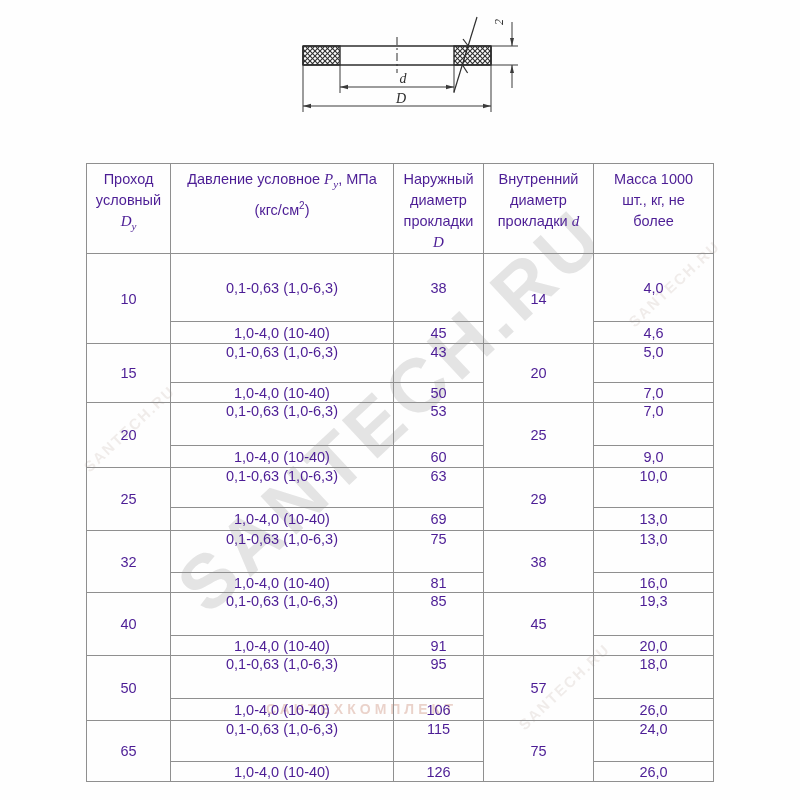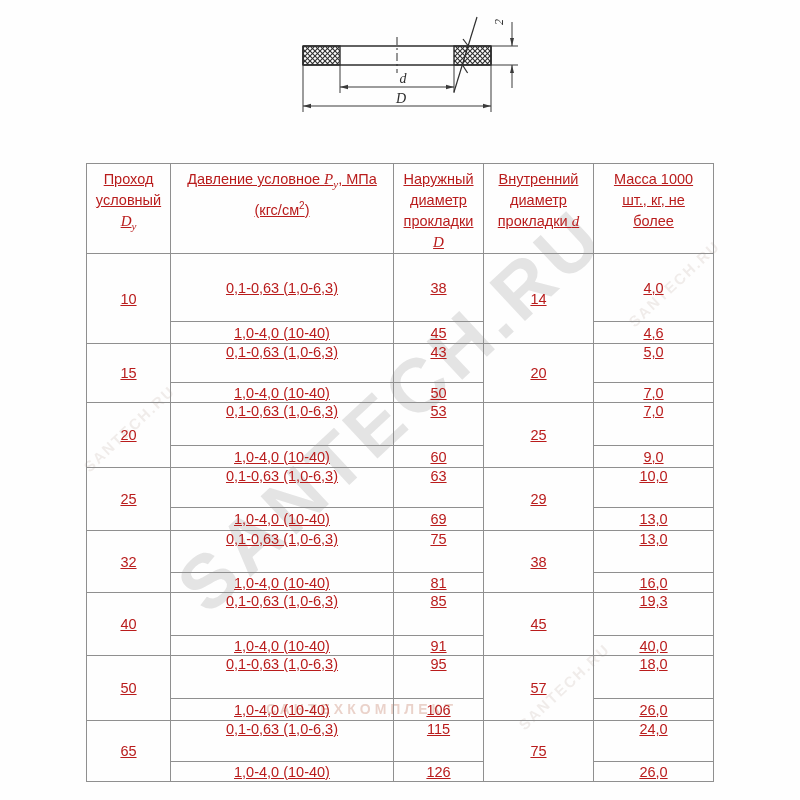--- a/index.html
+++ b/index.html
@@ -26,21 +26,21 @@
   .wm-small{
     position:absolute;transform:rotate(-43deg);
     font-size:15px;font-weight:700;letter-spacing:2px;
     color:rgba(185,165,155,0.20);white-space:nowrap;z-index:0;
   }
   .wm-s1{left:70px;top:420px;} .wm-s2{left:615px;top:275px;} .wm-s3{left:505px;top:678px;}
   
   table.spec{
     position:absolute;left:86px;top:163px;width:627px;
     border-collapse:collapse;table-layout:fixed;z-index:1;
-    font-size:14.5px;color:#b91c1c;background:transparent;text-decoration:underline;
+    font-size:14.5px;color:#4c1d95;background:transparent;
   }
   table.spec th,table.spec td{
     border:1px solid #8f8f8f;text-align:center;background:transparent;
     font-weight:normal;padding:0;
   }
   table.spec thead tr{height:83px;}
   table.spec th{vertical-align:top;padding-top:5px;line-height:21px;}
   td.sub1{vertical-align:top;padding-top:3px;}
   td.vmid{vertical-align:middle;padding-top:0;}
   td.sub2{vertical-align:middle;}
@@ -215,21 +215,21 @@
         <tr style="height: 43px;">
           <td class="dy" rowspan="2">40</td>
           <td class="sub1">0,1-0,63 (1,0-6,3)</td>
           <td class="sub1">85</td>
           <td class="din" rowspan="2">45</td>
           <td class="sub1">19,3</td>
         </tr>
         <tr style="height: 20px;">
           <td class="sub2">1,0-4,0 (10-40)</td>
           <td class="sub2">91</td>
-          <td class="sub2">40,0</td>
+          <td class="sub2">20,0</td>
         </tr>
         <tr style="height: 43px;">
           <td class="dy" rowspan="2">50</td>
           <td class="sub1">0,1-0,63 (1,0-6,3)</td>
           <td class="sub1">95</td>
           <td class="din" rowspan="2">57</td>
           <td class="sub1">18,0</td>
         </tr>
         <tr style="height: 22px;">
           <td class="sub2">1,0-4,0 (10-40)</td>

